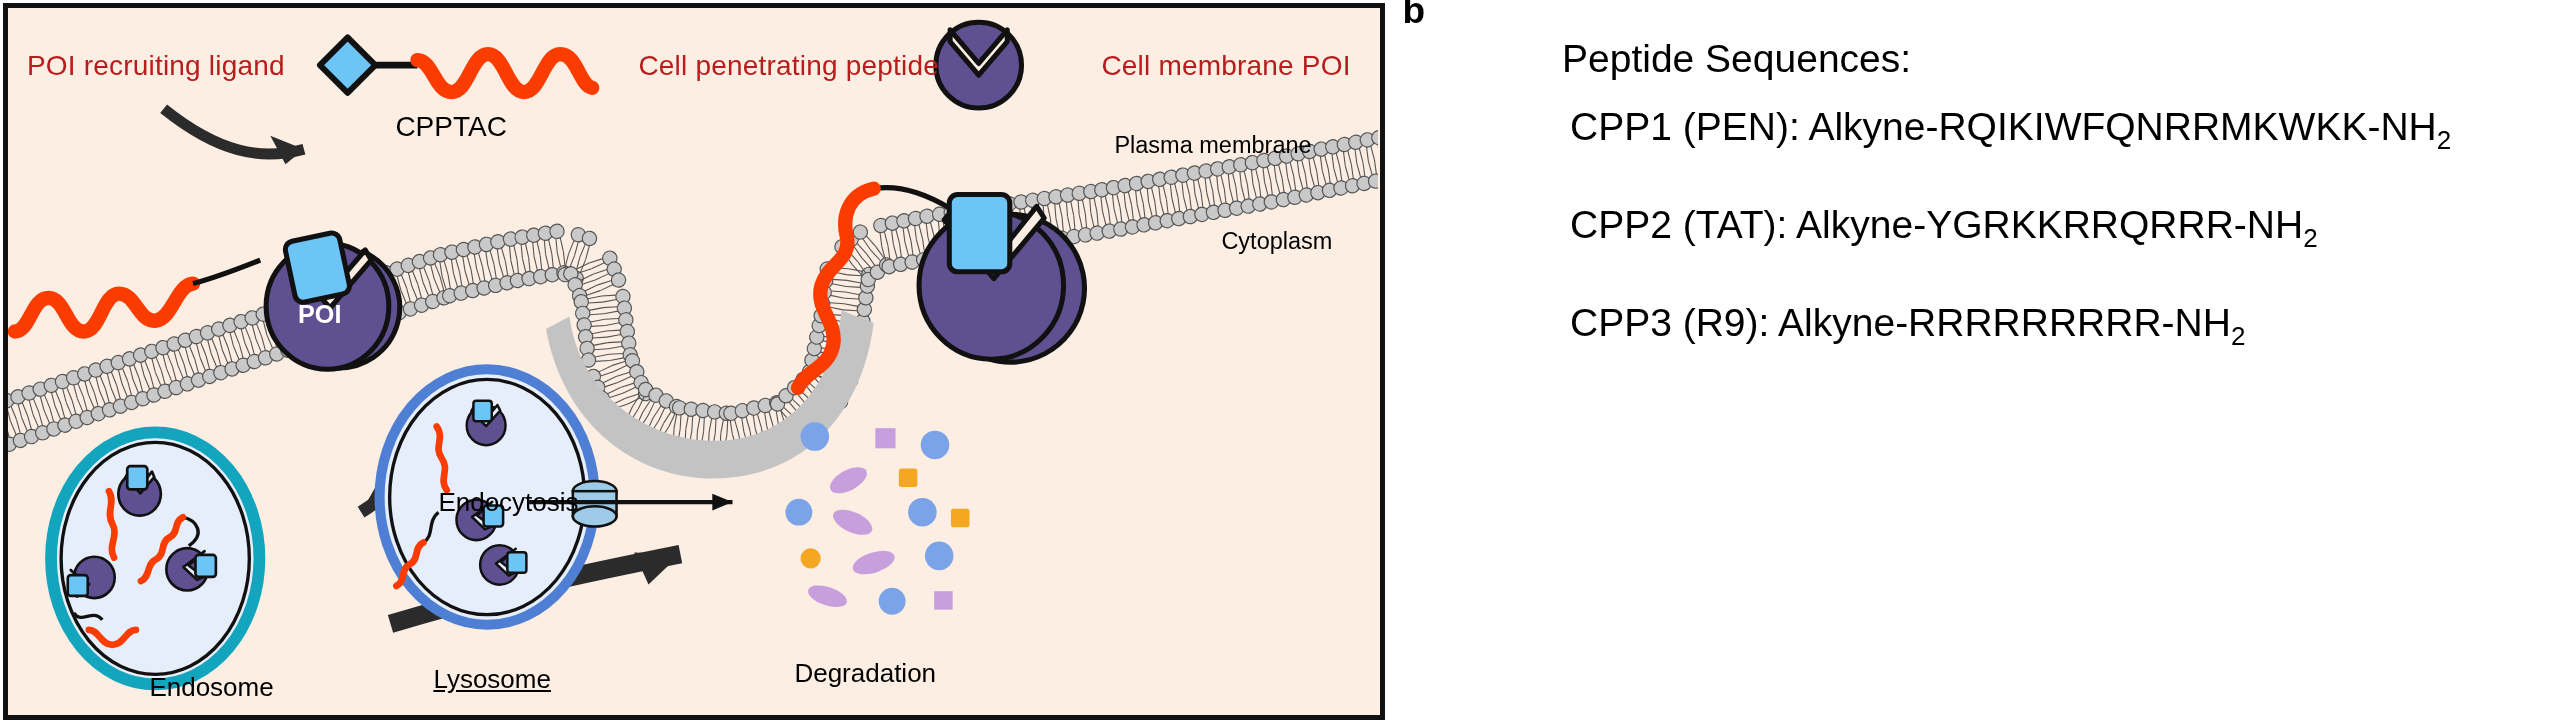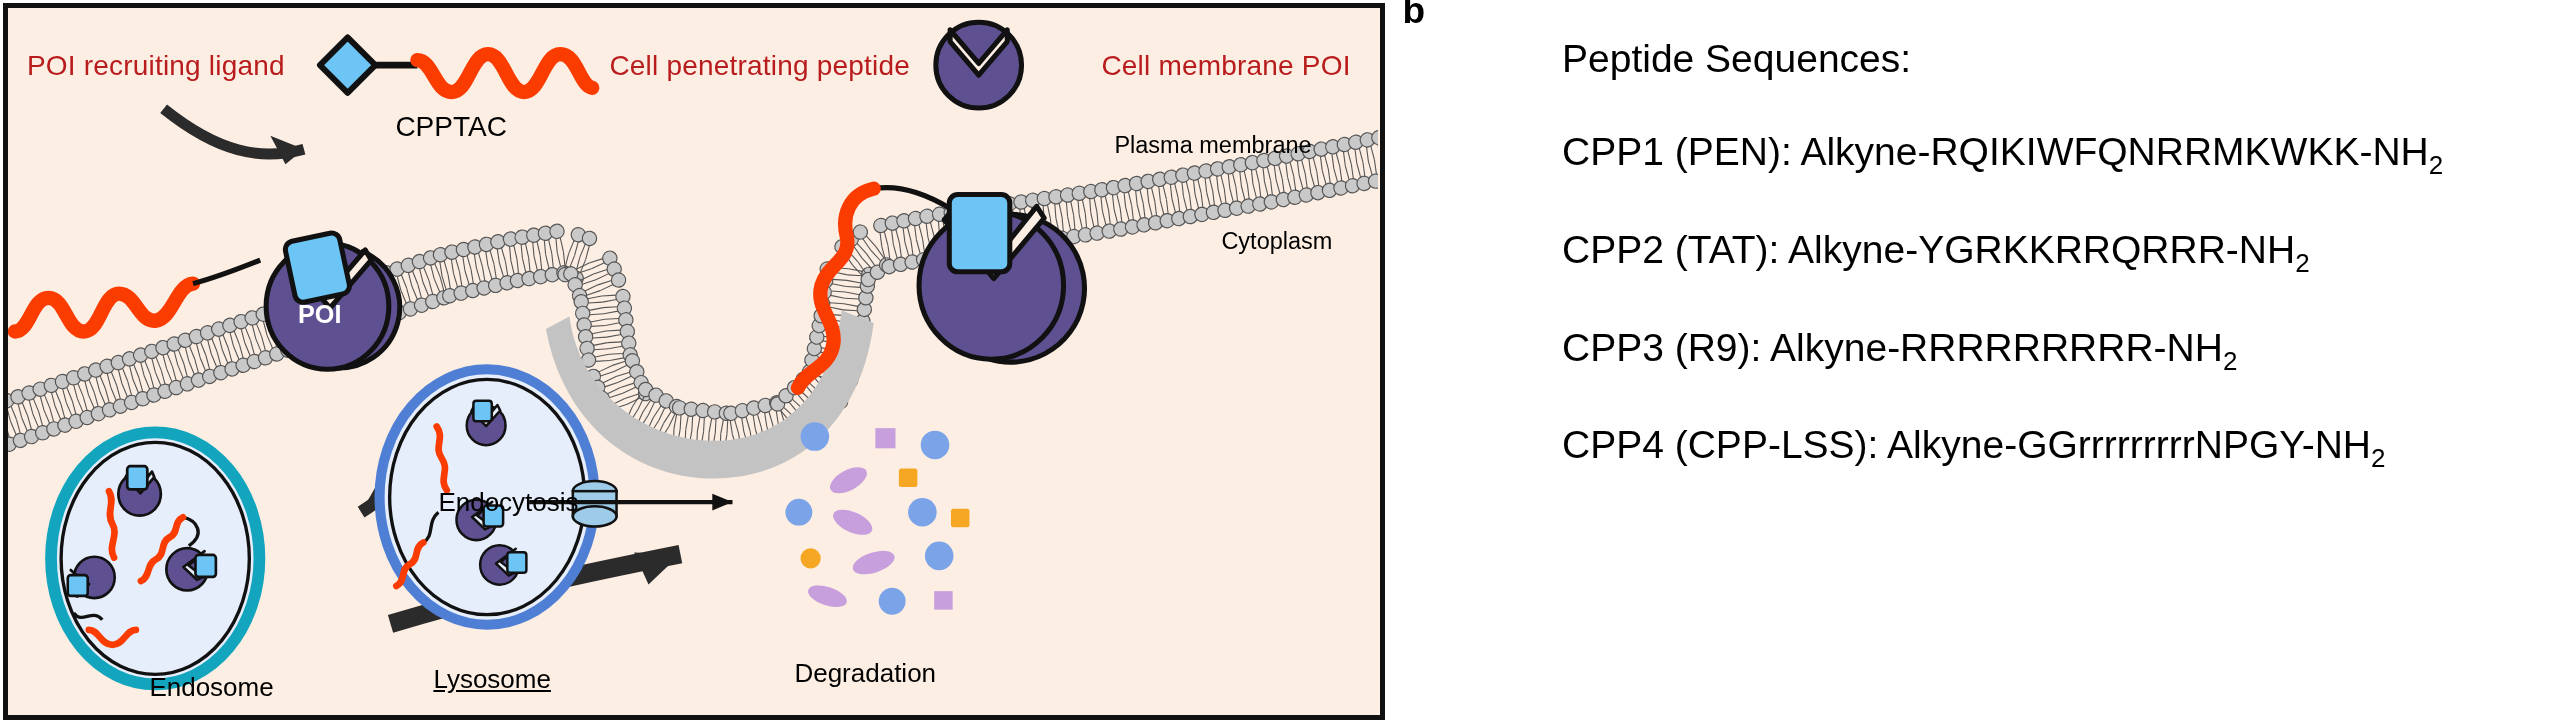--- a/index.html
+++ b/index.html
@@ -16,22 +16,22 @@
 
   .legend-label{position:absolute;color:#b91c1c;white-space:nowrap;font-size:28px;letter-spacing:0.2px;}
   .diagram-label{position:absolute;color:#000;white-space:nowrap;}
 
   svg.layer{position:absolute;left:0;top:0;width:1370px;height:705px;}
 
   
   #panel-b{position:absolute;left:1394px;top:0;width:1182px;height:724px;background:#fff;}
   #panel-b-letter{position:absolute;left:8.4px;top:-10px;font-size:37px;font-weight:bold;color:#000;}
   #seq-list{position:absolute;left:168px;top:37px;width:1009px;}
-  .seq-heading{font-size:39px;color:#000;margin:0 0 49px 0;white-space:nowrap;}
-  .seq-line{font-size:39px;color:#000;margin:0 0 47px 0;white-space:nowrap;}
+  .seq-heading{font-size:39px;color:#000;margin:0 0 24px 0;white-space:nowrap;}
+  .seq-line{font-size:39px;color:#000;margin:0 0 47px 8px;white-space:nowrap;}
   .seq-line .sub{font-size:26px;vertical-align:sub;}
   .poi-text{font-size:30px;font-weight:bold;fill:#ffffff;}
 </style>
 </head>
 <body>
 
 <div id="root">
 
   <div id="panel-a">
     <div id="diagram-frame">
@@ -476,21 +476,21 @@
           <ellipse cx="1030" cy="660" rx="26" ry="12" fill="#c79fdc" transform="rotate(-18 1030 660)"></ellipse>
           <circle cx="1108" cy="652" r="17" fill="#7aa3e8"></circle>
           <ellipse cx="975" cy="700" rx="24" ry="11" fill="#c79fdc" transform="rotate(18 975 700)"></ellipse>
           <circle cx="1052" cy="706" r="16" fill="#7aa3e8"></circle>
           <rect x="1102" y="694" width="22" height="22" fill="#c79fdc"></rect>
         </g>
 
       </svg>
 
       <div class="legend-label" style="left:18.5px;top:42px;">POI recruiting ligand</div>
-      <div class="legend-label" style="left:601px;top:42px;">Cell penetrating peptide</div>
+      <div class="legend-label" style="left:630px;top:42px;">Cell penetrating peptide</div>
       <div class="legend-label" style="left:1048px;top:42px;margin-left:45px;">Cell membrane POI</div>
       <div class="diagram-label" style="left:387px;top:103px;font-size:28px;">CPPTAC</div>
 
       <div class="diagram-label" style="left:1106px;top:124px;font-size:23.5px;">Plasma membrane</div>
       <div class="diagram-label" style="left:1213px;top:220px;font-size:23.5px;">Cytoplasm</div>
 
       <div class="diagram-label" style="left:430px;top:479px;font-size:26px;text-align:right;">Endocytosis</div>
       <div class="diagram-label" style="left:141px;top:664px;font-size:26px;">Endosome</div>
       <div class="diagram-label" style="left:425px;top:656px;font-size:26px;text-decoration:underline;">Lysosome</div>
       <div class="diagram-label" style="left:786px;top:622px;font-size:26px;margin-top:28px;">Degradation</div>
@@ -510,21 +510,17 @@
       <div class="seq-line">
         <span>CPP2 (TAT):</span>
         <span>Alkyne-YGRKKRRQRRR-NH</span><span class="sub">2</span>
       </div>
 
       <div class="seq-line">
         <span>CPP3 (R9):</span>
         <span>Alkyne-RRRRRRRRR-NH</span><span class="sub">2</span>
       </div>
 
-      <div class="seq-line">
-        <span>CPP4 (CPP-LSS):</span>
-        <span>Alkyne-GGrrrrrrrrrNPGY-NH</span><span class="sub">2</span>
-      </div>
     </div>
   </div>
 
 </div>
 
 
 </body></html>

